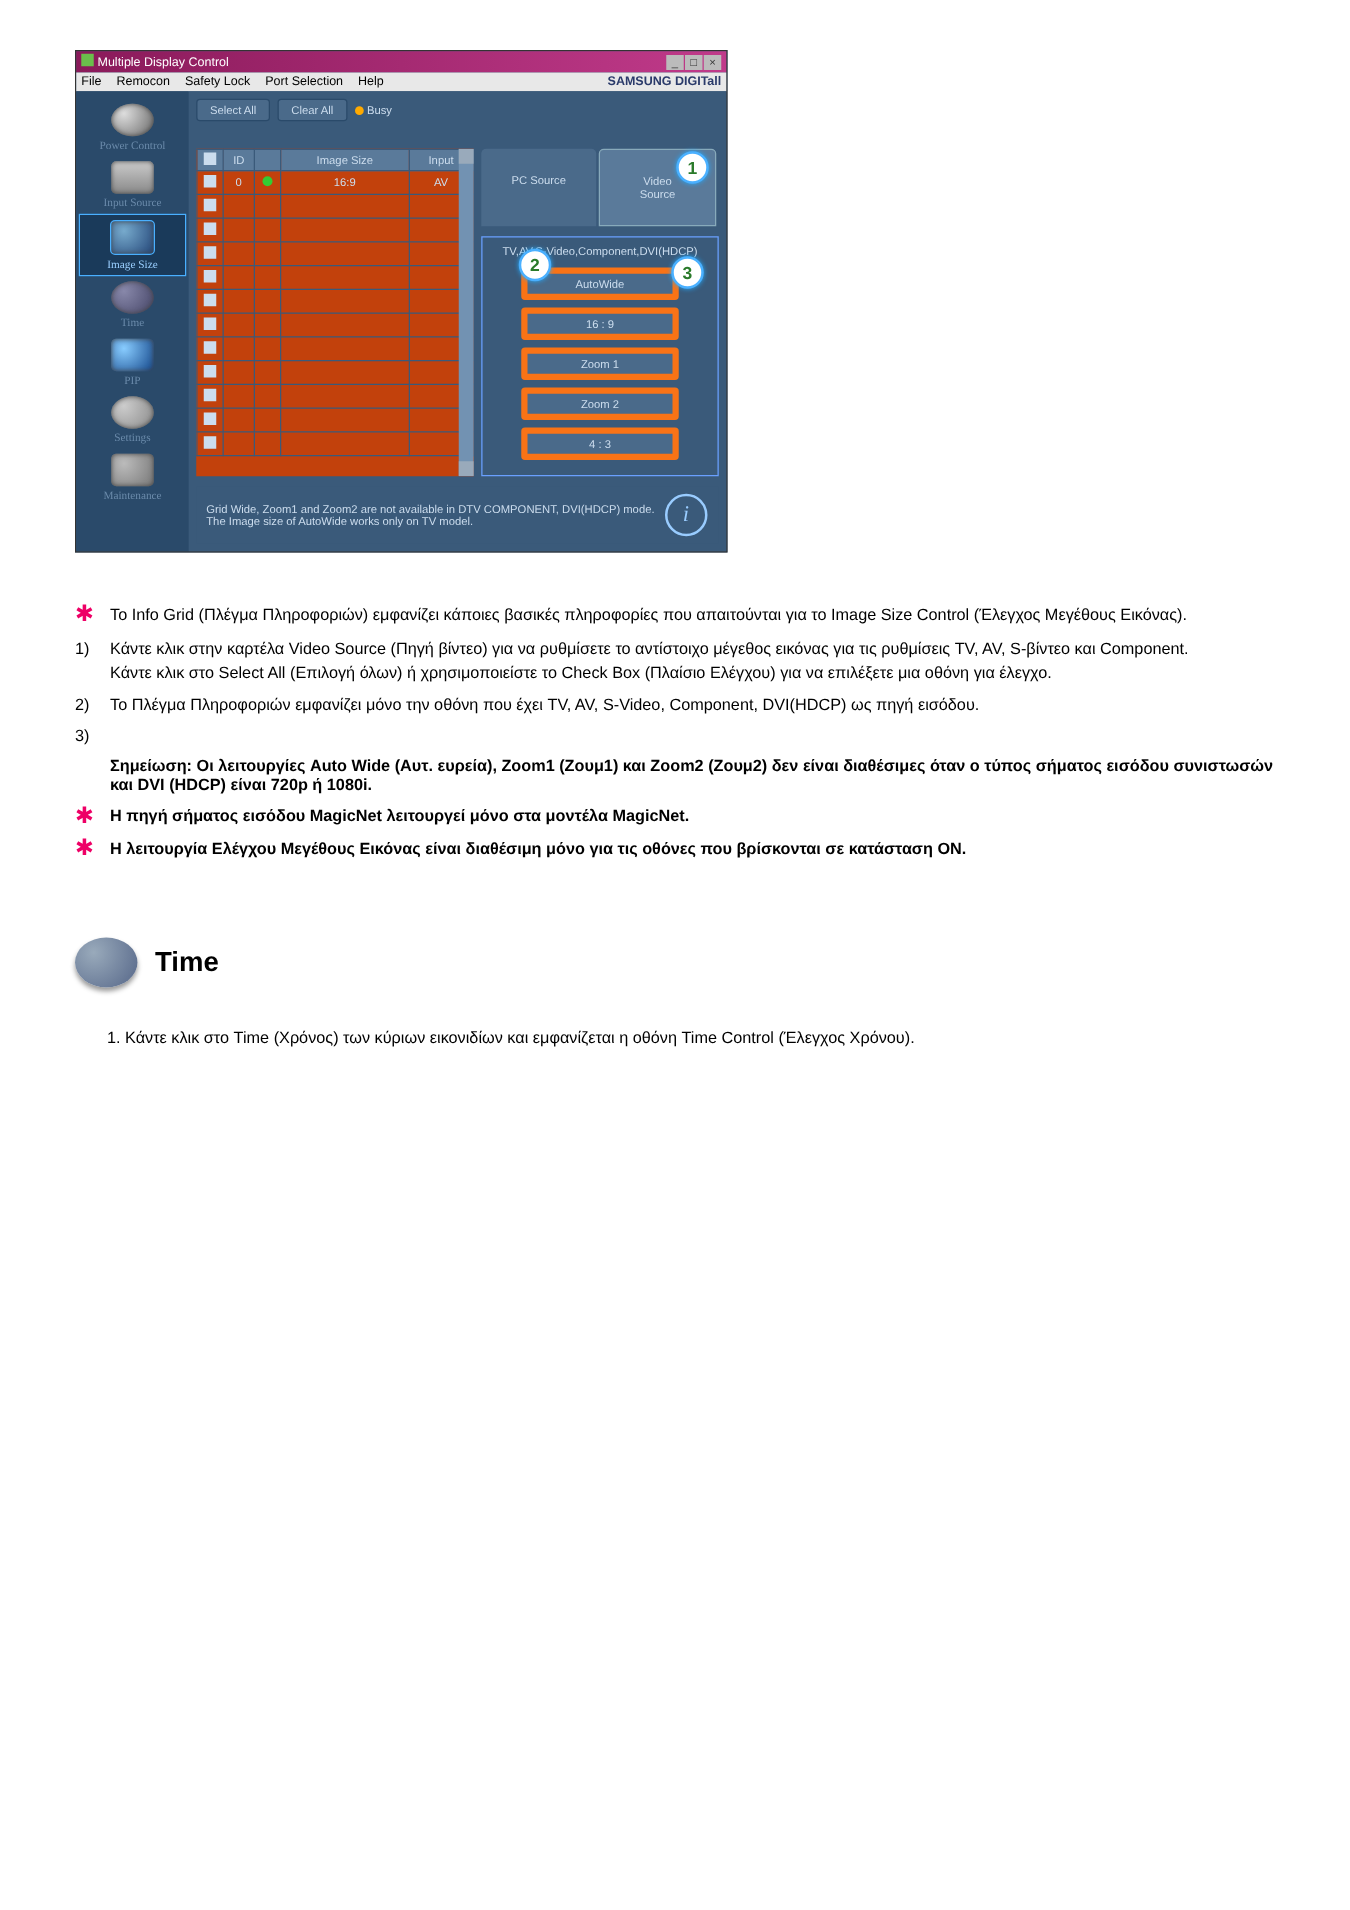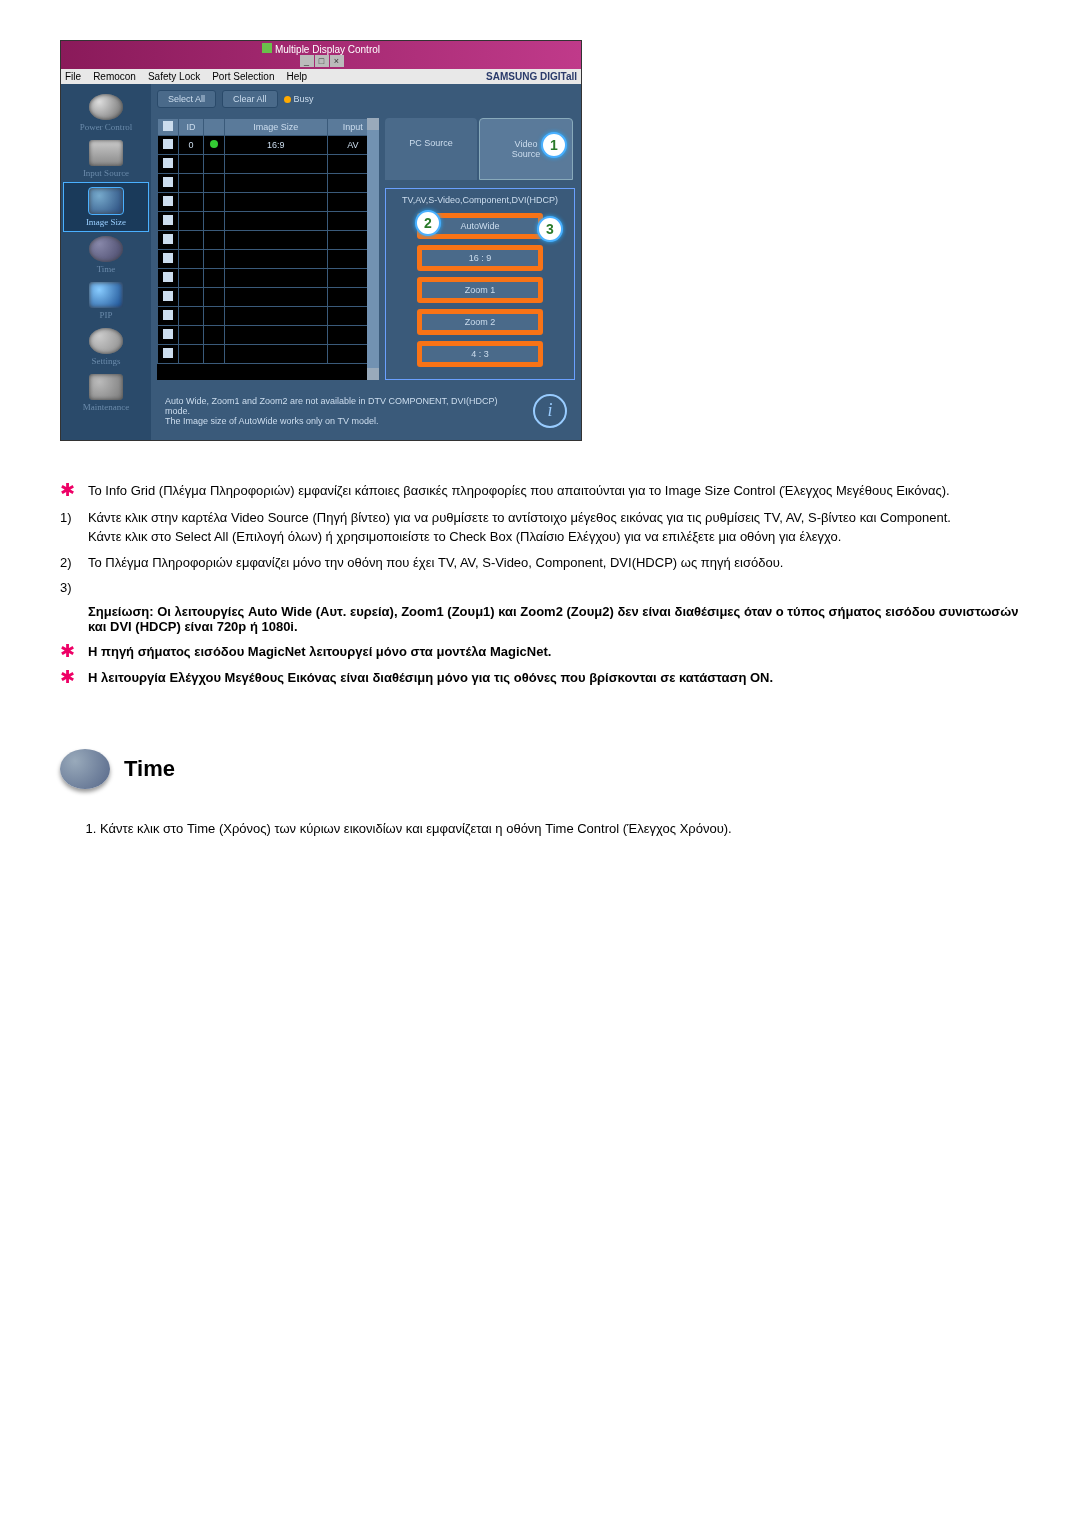--- a/index.html
+++ b/index.html
@@ -18,21 +18,20 @@
     position: relative;
   }
   .titlebar {
     background: linear-gradient(to right, #8a1a5a, #c03a8a);
     color: #fff;
     font-size: 10px;
     padding: 2px 4px;
     display: flex;
     justify-content: space-between;
     align-items: center;
-    flex-direction: column;
   }
   .titlebar-icon {
     display: inline-block;
     width: 10px;
     height: 10px;
     background: #6abf4b;
     margin-right: 3px;
   }
   .win-controls span {
     display: inline-block;
@@ -96,21 +95,21 @@
   .main {
     flex: 1;
     background: #3a5a7a;
     padding: 6px;
     position: relative;
   }
   .topbar {
     display: flex;
     gap: 6px;
     align-items: center;
-    margin-bottom: 10px;
+    margin-bottom: 22px;
   }
   .btn-pill {
     background: #4a6a8a;
     color: #cde;
     font-size: 9px;
     padding: 3px 10px;
     border-radius: 3px;
     border: 1px solid #2a4a6a;
   }
   .busy {
@@ -125,21 +124,21 @@
     height: 7px;
     background: #fa0;
     border-radius: 50%;
   }
   .layout-row {
     display: flex;
     gap: 6px;
   }
   .grid-box {
     flex: 1;
-    background: #000000;
+    background: #c2410c;
     min-height: 220px;
     position: relative;
     overflow: hidden;
   }
   table.grid {
     width: 100%;
     border-collapse: collapse;
     font-size: 9px;
     color: #cde;
   }
@@ -459,21 +458,21 @@
             <div class="size-btn">AutoWide</div>
             <div class="size-btn">16 : 9</div>
             <div class="size-btn">Zoom 1</div>
             <div class="size-btn">Zoom 2</div>
             <div class="size-btn">4 : 3</div>
           </div>
         </div>
       </div>
       <div class="footer-msg">
         <div>
-          <div>Auto Wide, Zoom1 and Zoom2 are not available in DTV COMPONENT, DVI(HDCP) mode.</div>
+          <div>Grid Wide, Zoom1 and Zoom2 are not available in DTV COMPONENT, DVI(HDCP) mode.</div>
           <div>The Image size of AutoWide works only on TV model.</div>
         </div>
         <div class="info-icon">i</div>
       </div>
       <div class="callout c1">1</div>
       <div class="callout c2">2</div>
       <div class="callout c3">3</div>
     </div>
   </div>
 </div>

